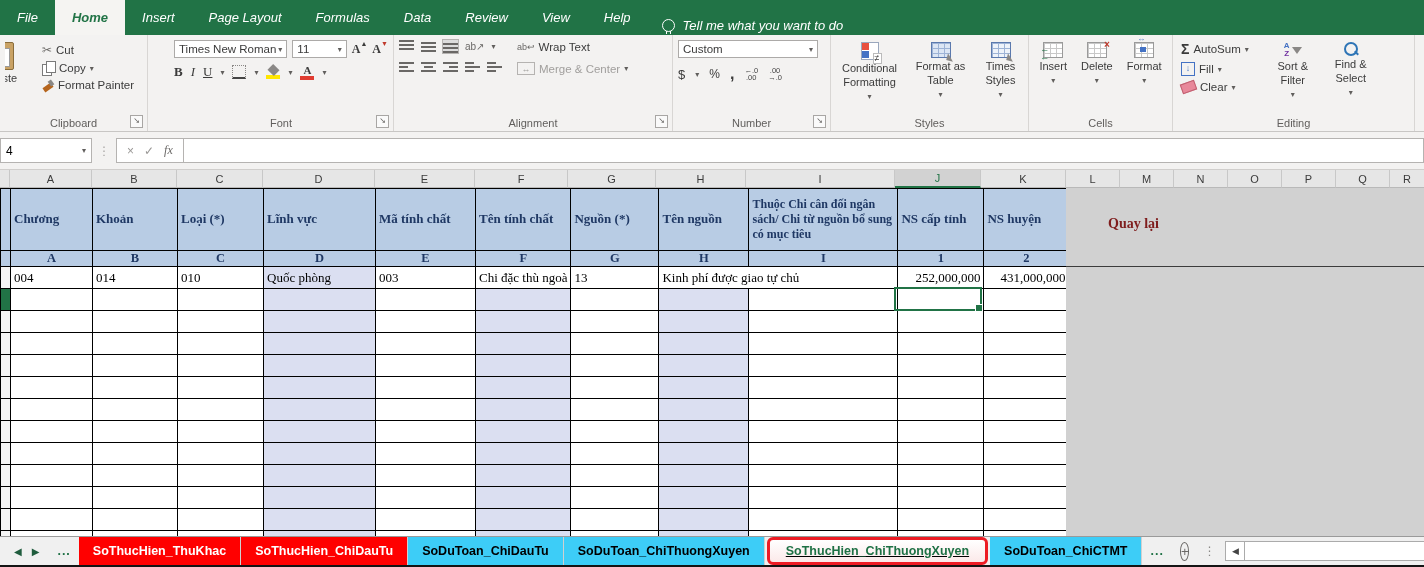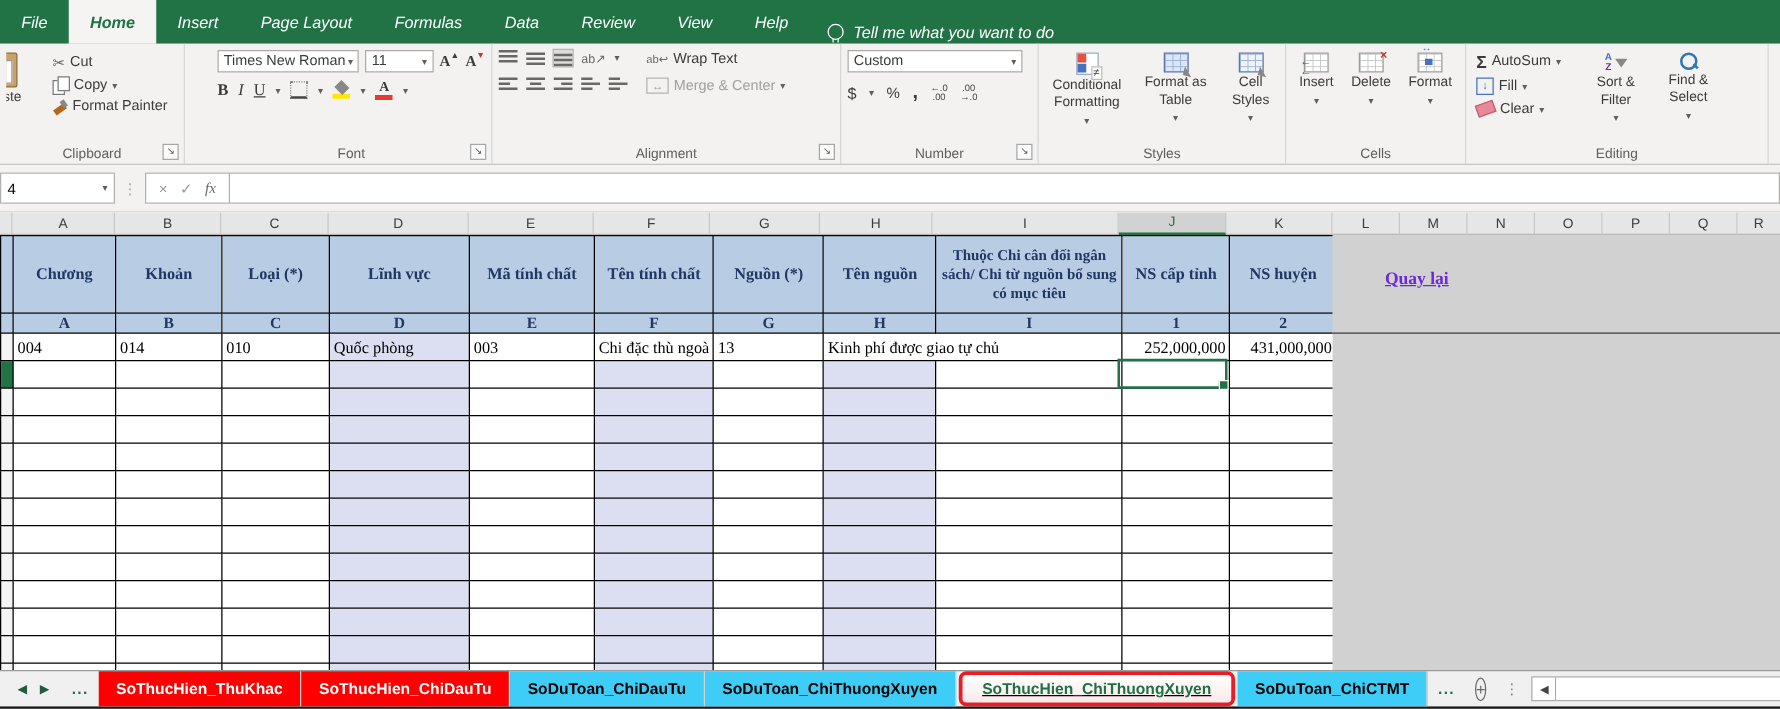--- a/index.html
+++ b/index.html
@@ -102,29 +102,29 @@
 
   
   .gridwrap{position:relative;width:1424px;height:366px;background:#fff;overflow:hidden;}
   .colhead{display:flex;height:18px;background:#e6e6e6;font-size:11px;color:#3b3b3b;}
   .colhead .c{display:flex;align-items:center;justify-content:center;border-right:1px solid #c8c8c8;border-bottom:1px solid #b9b9b9;box-sizing:border-box;height:18px;}
   .colhead .c.sel{background:#d2d2d2;color:#217346;border-bottom:2px solid #217346;}
   table.sheet{border-collapse:collapse;table-layout:fixed;position:absolute;left:0;top:18px;}
   table.sheet td{border:1px solid #000;font-family:"Liberation Serif",serif;font-size:13px;padding:0 3px;overflow:hidden;white-space:nowrap;box-sizing:border-box;height:22px;color:#000;}
   td.sliver{background:#f5f5f5;border:1px solid #9a9a9a;border-left:none;}
   td.sliver-sel{background:#217346;border:1px solid #217346;}
-  tr.hrow td{background:#b8cce4;text-align:center;vertical-align:middle;font-weight:bold;color:#1f3864;white-space:normal;line-height:1.3;height:62px;}
+  tr.hrow td{background:#b8cce4;vertical-align:middle;font-weight:bold;color:#1f3864;white-space:normal;line-height:1.3;height:62px;}
   tr.hrow td.hsmall{font-size:12px;line-height:1.25;}
   tr.crow td{background:#b8cce4;text-align:center;font-weight:bold;color:#1f3864;height:16px;font-size:12.5px;}
   td.shade{background:#dbdff1;}
   td.num{text-align:right;padding-right:5px;}
   td.sans{font-family:"Liberation Sans",sans-serif;font-size:12px;}
   .unused{position:absolute;left:1066px;top:18px;width:358px;height:348px;background:#d1d1d1;}
   .unused .topblock{height:78px;border-bottom:1px solid #3c3c3c;position:relative;}
-  .backlink{position:absolute;left:42px;top:28px;font-family:"Liberation Serif",serif;font-weight:bold;font-size:14px;color:#6d28d9;text-decoration:underline;cursor:pointer;}
+  .backlink{position:absolute;left:42px;top:28px;font-family:"Liberation Serif",serif;font-weight:bold;font-size:14px;color:#7f1d1d;cursor:pointer;}
   .selbox{position:absolute;left:894px;top:117px;width:88px;height:24px;border:2px solid #217346;box-sizing:border-box;}
   .selbox .handle{position:absolute;right:-3px;bottom:-3px;width:6px;height:6px;background:#217346;border:1px solid #fff;}
   .tip-pop{position:absolute;left:935px;top:139px;width:106px;height:72px;background:#fffee1;border:1px solid #9a9a9a;box-shadow:2px 3px 4px rgba(0,0,0,.35);padding:4px 6px;font-size:11.5px;box-sizing:border-box;z-index:5;}
   .tip-pop .t{font-weight:bold;color:#333;margin-bottom:1px;}
   .tip-pop .b{color:#757575;line-height:1.25;}
 
   
   .sheetbar{height:28px;background:#f0f0f0;border-top:1px solid #9a9a9a;display:flex;align-items:stretch;font-size:12.5px;position:relative;}
   .navs{display:flex;align-items:center;gap:10px;padding:0 10px 0 14px;color:#1f5c3d;font-size:10px;}
   .mdots{display:flex;align-items:center;color:#1e7145;font-weight:bold;padding:0 8px;letter-spacing:1px;}
@@ -324,21 +324,21 @@
         <span style="width:62px;">Conditional Formatting</span>
         <span class="drop">▾</span>
       </div>
       <div class="bbtn">
         <span class="ic-table"></span>
         <span style="width:52px;">Format as Table</span>
         <span class="drop">▾</span>
       </div>
       <div class="bbtn">
         <span class="ic-table" style="background-color:#eef3fa;"></span>
-        <span style="width:40px;">Cell Styles</span>
+        <span style="width:40px;">Times Styles</span>
         <span class="drop">▾</span>
       </div>
       <div class="group-label">Styles</div>
     </div>
 
     <div class="group" style="width:144px;box-sizing:border-box;justify-content:center;">
       <div class="bbtn">
         <span class="ic-cellsgrid">
             <span class="ov-ins">←<br>←</span>
           </span>

